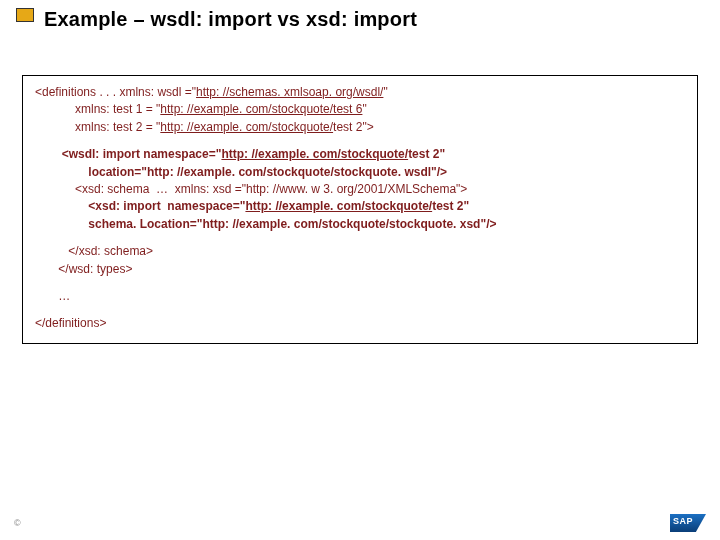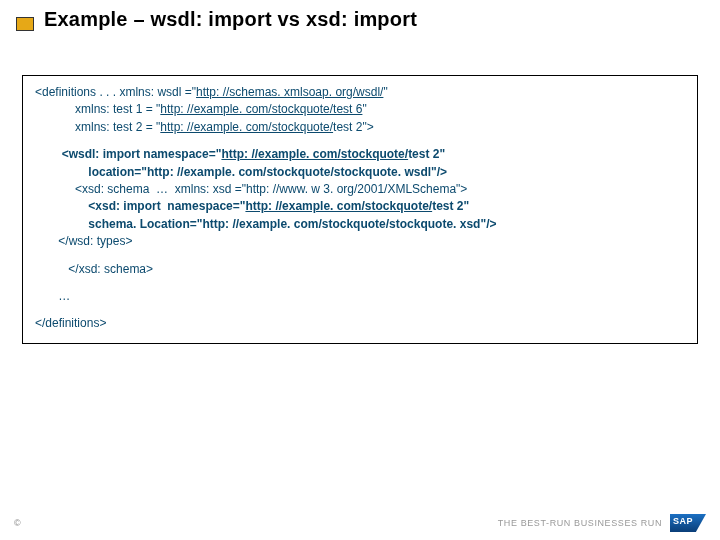--- a/index.html
+++ b/index.html
@@ -4,21 +4,21 @@
 <style>
   * { margin: 0; padding: 0; box-sizing: border-box; }
   body {
     width: 720px; height: 540px;
     background: #fff;
     font-family: Arial, Helvetica, sans-serif;
     position: relative;
     overflow: hidden;
   }
   .title-row {
-    display: flex; align-items: flex-end;
+    display: flex; align-items: flex-start;
     padding: 8px 0 8px 16px;
     gap: 10px;
   }
   .title-square {
     width: 18px; height: 14px;
     background: #e6a817;
     border: 1px solid #333;
     flex-shrink: 0;
   }
   .title-text {
@@ -27,21 +27,21 @@
     color: #000;
     letter-spacing: 0.2px;
   }
   .code-box {
     margin: 36px 22px 0 22px;
     border: 1px solid #000;
     padding: 8px 12px 10px 12px;
     font-family: Arial, sans-serif;
     font-size: 12px;
     line-height: 1.45;
-    color: #0c4a6e;
+    color: #7f1d1d;
   }
   .code-box .line { white-space: pre-wrap; }
   .b { font-weight: 700; }
   .ul { text-decoration: underline; }
   .para { margin-top: 10px; }
   .footer {
     position: absolute;
     bottom: 8px; left: 0; right: 0;
     display: flex; align-items: center;
     justify-content: space-between;
@@ -81,29 +81,28 @@
   <div class="line"><span>            xmlns: test 1 = "</span><span class="ul">http: //example. com/stockquote/test 6</span><span>"</span></div>
   <div class="line"><span>            xmlns: test 2 = "</span><span class="ul">http: //example. com/stockquote/</span><span>test 2</span><span>"&gt;</span></div>
 
   <div class="line para b"><span>        &lt;wsdl: import namespace="</span><span class="ul">http: //example. com/stockquote/</span><span>test 2</span><span>"</span></div>
   <div class="line b">                location="http: //example. com/stockquote/stockquote. wsdl"/&gt;</div>
 
   <div class="line">            &lt;xsd: schema  …  xmlns: xsd ="http: //www. w 3. org/2001/XMLSchema"&gt;</div>
   <div class="line b"><span>                &lt;xsd: import  namespace="</span><span class="ul">http: //example. com/stockquote/</span><span>test 2</span><span>"</span></div>
   <div class="line b">                schema. Location="http: //example. com/stockquote/stockquote. xsd"/&gt;</div>
 
+  <div class="line para">          &lt;/xsd: schema&gt;</div>
   <div class="line">       &lt;/wsd: types&gt;</div>
-  <div class="line para">          &lt;/xsd: schema&gt;</div>
 
   <div class="line para">       …</div>
 
   <div class="line para">&lt;/definitions&gt;</div>
 </div>
 
 <div class="footer">
   <div class="footer-left">
     <span class="copy">©</span>
   </div>
   <div class="footer-right">
-    <span>THE BEST-RUN BUSINESSES RUN</span>
     <div class="sap-logo"></div>
   </div>
 </div>
 
 </body></html>

